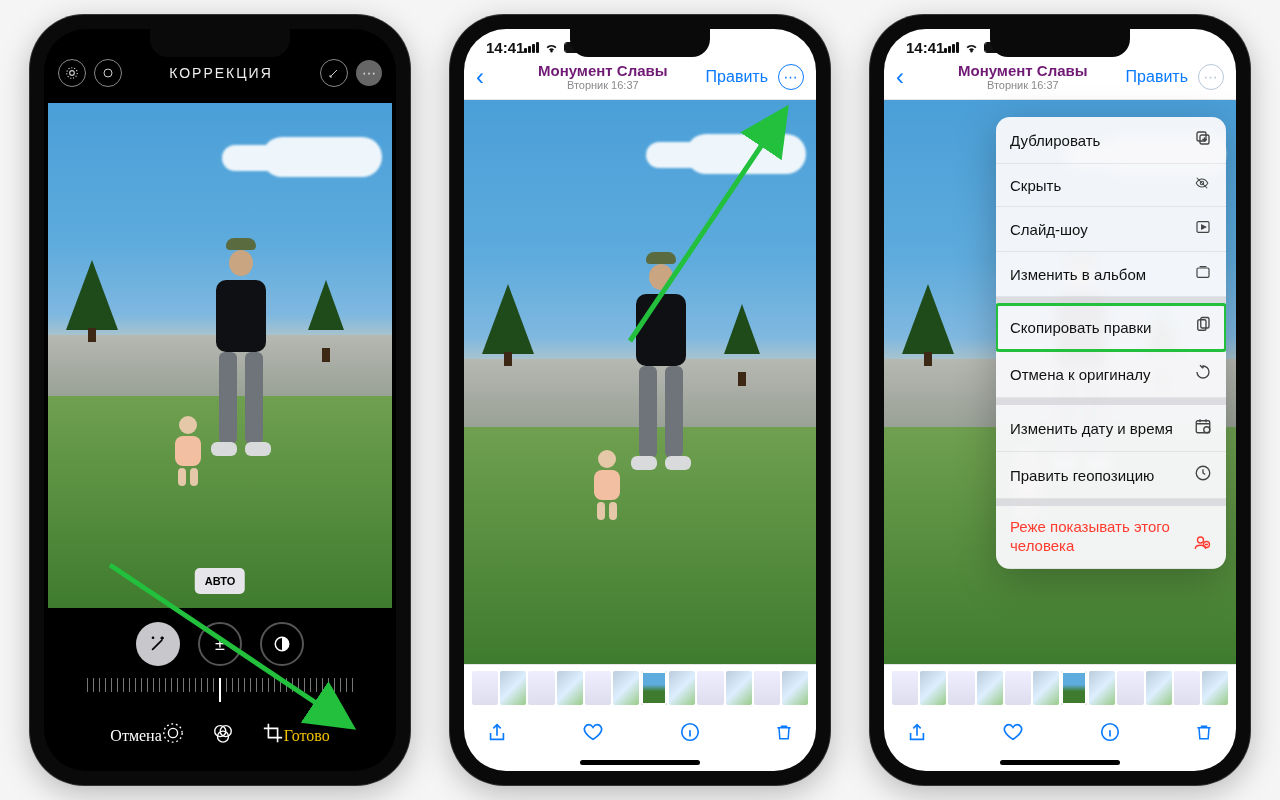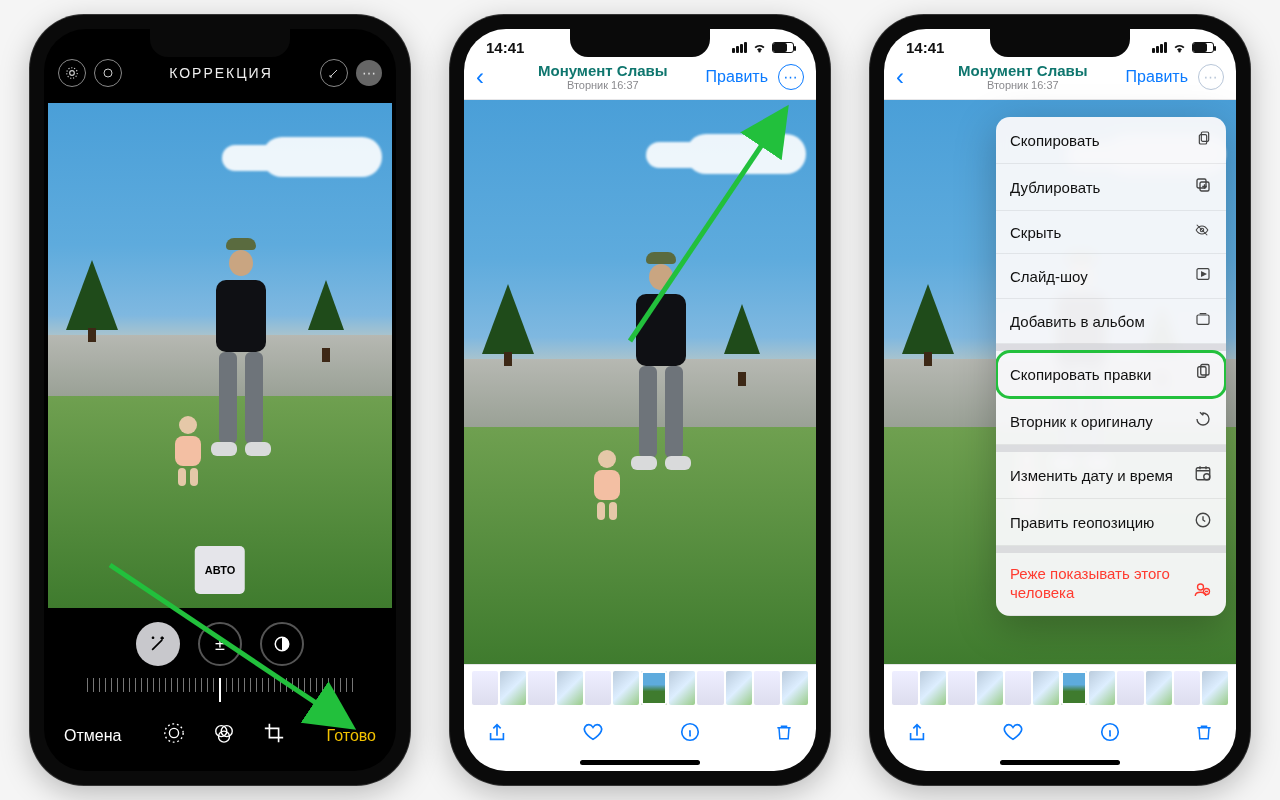--- a/index.html
+++ b/index.html
@@ -49,62 +49,62 @@
   .man .head{width:24px;height:26px;background:#c9a581;border-radius:50%;margin:0 auto;}
   .man .cap{width:30px;height:12px;background:#5a6b3f;border-radius:8px 8px 4px 4px;margin:-6px auto 0;}
   .man .torso{width:50px;height:72px;background:#0f1014;border-radius:10px;margin:4px auto 0;}
   .man .legs{display:flex;gap:8px;justify-content:center;}
   .man .leg{width:18px;height:92px;background:#6e747a;border-radius:6px;}
   .man .shoe{width:26px;height:14px;background:#d9dadb;border-radius:6px;margin-top:-2px;}
   .baby{position:absolute;left:35%;top:62%;width:40px;}
   .baby .bh{width:18px;height:18px;background:#e5c8a8;border-radius:50%;margin:0 auto;}
   .baby .bt{width:26px;height:30px;background:#f3bfa3;border-radius:8px;margin:2px auto;}
   .baby .bl{display:flex;gap:4px;justify-content:center;} .baby .bl div{width:8px;height:18px;background:#e5c8a8;border-radius:4px;}
-  .auto-badge{position:absolute;bottom:14px;left:50%;transform:translateX(-50%);background:#e5e5ea;color:#000;font-size:11px;font-weight:600;padding:18px 10px;border-radius:5px;}
+  .auto-badge{position:absolute;bottom:14px;left:50%;transform:translateX(-50%);background:#e5e5ea;color:#000;font-size:11px;font-weight:600;padding:7px 10px;border-radius:5px;}
   .p1-tools{display:flex;justify-content:center;gap:18px;padding:8px 0 4px;}
   .tool{width:44px;height:44px;border-radius:50%;border:2px solid #555;display:flex;align-items:center;justify-content:center;color:#fff;font-size:18px;}
   .tool.active{background:#c8c8cc;color:#000;border:none;}
   .p1-slider{height:40px;display:flex;align-items:center;justify-content:center;overflow:hidden;}
   .ticks{display:flex;gap:5px;}
   .ticks span{width:1px;height:14px;background:#777;}
   .ticks span.mid{height:24px;background:#fff;width:2px;}
-  .p1-bottom{display:flex;justify-content:space-between;align-items:center;padding:12px 20px 22px;}
+  .p1-bottom{display:flex;justify-content:center;align-items:center;padding:12px 20px 22px;font-family:Liberation Serif, serif;}
   .p1-cancel{color:#fff;font-size:16px;}
   .p1-done{color:#f2c200;font-size:16px;font-weight:500;}
   .p1-modes{display:flex;gap:28px;color:#fff;font-size:18px;}
   
   .arrow{position:absolute;pointer-events:none;z-index:60;}
   
   .light .screen{display:flex;flex-direction:column;background:#fff;}
-  .status{display:flex;justify-content:space-between;padding:10px 22px 2px;font-size:15px;font-weight:600;color:#111;}
+  .status{display:flex;padding:10px 22px 2px;font-size:15px;font-weight:600;color:#111;}
   .status .icons{display:flex;gap:5px;align-items:center;font-size:12px;}
   .sigbar{display:inline-flex;gap:1px;align-items:flex-end;} .sigbar i{width:3px;background:#111;border-radius:1px;} .sigbar i:nth-child(1){height:5px}.sigbar i:nth-child(2){height:7px}.sigbar i:nth-child(3){height:9px}.sigbar i:nth-child(4){height:11px}
   .wifi{width:15px;height:15px;} .batt{width:22px;height:11px;border:1px solid #111;border-radius:3px;position:relative;} .batt:after{content:"";position:absolute;right:-3px;top:3px;width:2px;height:5px;background:#111;border-radius:1px;} .batt i{display:block;width:70%;height:100%;background:#111;border-radius:2px;}
   .navbar{display:flex;align-items:center;justify-content:space-between;padding:4px 12px 8px;border-bottom:1px solid #e6e6e8;}
   .back-chev{color:#0a7aff;font-size:24px;width:24px;text-align:left;}
   .nav-mid{text-align:center;}
-  .nav-title{font-size:15px;font-weight:600;color:#0f766e;}
+  .nav-title{font-size:15px;font-weight:600;color:#701a75;}
   .nav-sub{font-size:11px;color:#8a8a8e;}
   .nav-right{display:flex;align-items:center;gap:10px;}
   .edit-link{color:#0a7aff;font-size:16px;}
   .more-btn{width:26px;height:26px;border:1.5px solid #0a7aff;border-radius:50%;display:flex;align-items:center;justify-content:center;color:#0a7aff;font-size:14px;letter-spacing:1px;}
   .more-btn.dim{border-color:#b8c6d8;color:#b8c6d8;}
   .viewer-photo{flex:1;background:linear-gradient(to bottom,#4a9fd8 0%,#5eabdd 28%,#7fb8e0 42%,#bcc9c5 48%,#6fa050 58%,#3f7b2e 100%);position:relative;margin:0;}
   .thumbs{display:flex;padding:6px 8px;border-top:1px solid #e6e6e8;gap:2px;overflow:hidden;}
   .thumbs div{flex:1;height:34px;background:linear-gradient(135deg,#bcd 0%,#def 50%,#9c8 100%);border-radius:2px;}
   .thumbs div:nth-child(odd){background:linear-gradient(#eef,#dde);}
   .thumbs div.sel{outline:2px solid #fff;outline-offset:-2px;background:linear-gradient(to bottom,#5eabdd 40%,#3f7b2e 60%);}
   .toolbar{display:flex;justify-content:space-between;padding:10px 22px 20px;color:#0a7aff;font-size:22px;}
   .home-ind{position:absolute;bottom:6px;left:50%;transform:translateX(-50%);width:120px;height:5px;background:#000;border-radius:3px;z-index:5;}
   
   .menu{position:absolute;top:88px;right:10px;width:230px;background:rgba(248,248,250,.96);border-radius:14px;box-shadow:0 10px 40px rgba(0,0,0,.25);z-index:40;overflow:hidden;backdrop-filter:blur(6px);}
   .mitem{display:flex;justify-content:space-between;align-items:center;padding:12px 14px;font-size:15px;color:#111;border-bottom:1px solid rgba(0,0,0,.07);}
   .mgap{height:7px;background:rgba(210,210,214,.7);border:none;}
   .mitem.red{color:#ff3b30;align-items:flex-end;}
-  .mitem.hi{outline:3px solid #22c03c;outline-offset:-2px;border-radius:14px;align-items:center;}
+  .mitem.hi{outline:3px solid #22c03c;outline-offset:-2px;border-radius:3px;align-items:center;}
   .mitem .ico{font-size:16px;color:#444;}
   .mitem.red .ico{color:#ff3b30;}
   .backdrop-dim{position:absolute;inset:0;z-index:30;}
 </style>
 </head>
 <body>
 
 <div class="phone p1">
   <div class="screen">
     <div class="notch"></div>
@@ -444,27 +444,20 @@
             <path d="M12 8h.01M11 11h1v5h1"></path>
           </svg></span>
       <span><svg width="20" height="22" viewBox="0 0 24 24" fill="none" stroke="#0a7aff" stroke-width="1.8">
             <path d="M4 7h16M9 7V5h6v2M6 7l1 13h10l1-13"></path>
           </svg></span>
     </div>
     <div class="home-ind"></div>
 
     <div class="menu">
       <div class="mitem">
-          <span>Скопировать</span>
-          <span class="ico"><svg width="16" height="18" viewBox="0 0 24 24" fill="none" stroke="#444" stroke-width="1.8">
-              <rect x="8" y="3" width="11" height="14" rx="2"></rect>
-              <rect x="5" y="7" width="11" height="14" rx="2"></rect>
-            </svg></span>
-        </div>
-      <div class="mitem">
           <span>Дублировать</span>
           <span class="ico"><svg width="18" height="18" viewBox="0 0 24 24" fill="none" stroke="#444" stroke-width="1.8">
               <rect x="4" y="4" width="12" height="12" rx="2"></rect>
               <rect x="8" y="8" width="12" height="12" rx="2"></rect>
               <path d="M14 11v6M11 14h6"></path>
             </svg></span>
         </div>
       <div class="mitem">
           <span>Скрыть</span>
           <span class="ico"><svg width="20" height="14" viewBox="0 0 24 24" fill="none" stroke="#444" stroke-width="1.8">
@@ -474,36 +467,36 @@
             </svg></span>
         </div>
       <div class="mitem">
           <span>Слайд-шоу</span>
           <span class="ico"><svg width="18" height="16" viewBox="0 0 24 24" fill="none" stroke="#444" stroke-width="1.8">
               <rect x="3" y="4" width="18" height="16" rx="2"></rect>
               <path d="M10 9l6 3-6 3z" fill="#444"></path>
             </svg></span>
         </div>
       <div class="mitem">
-          <span>Добавить в альбом</span>
+          <span>Изменить в альбом</span>
           <span class="ico"><svg width="18" height="16" viewBox="0 0 24 24" fill="none" stroke="#444" stroke-width="1.8">
               <rect x="3" y="6" width="18" height="14" rx="2"></rect>
               <path d="M7 4h10"></path>
             </svg></span>
         </div>
       <div class="mgap"></div>
       <div class="mitem hi">
           <span>Скопировать правки</span>
           <span class="ico"><svg width="18" height="18" viewBox="0 0 24 24" fill="none" stroke="#444" stroke-width="1.8">
               <rect x="5" y="5" width="11" height="14" rx="2"></rect>
               <rect x="9" y="2" width="11" height="14" rx="2"></rect>
             </svg></span>
         </div>
       <div class="mitem">
-          <span>Вторник к оригиналу</span>
+          <span>Отмена к оригиналу</span>
           <span class="ico"><svg width="18" height="18" viewBox="0 0 24 24" fill="none" stroke="#444" stroke-width="1.8">
               <path d="M4 12a8 8 0 108-8v3M8 3l4 4"></path>
             </svg></span>
         </div>
       <div class="mgap"></div>
       <div class="mitem">
           <span>Изменить дату и время</span>
           <span class="ico"><svg width="18" height="18" viewBox="0 0 24 24" fill="none" stroke="#444" stroke-width="1.8">
               <rect x="3" y="5" width="18" height="16" rx="2"></rect>
               <path d="M3 9h18M8 3v4M16 3v4"></path>

